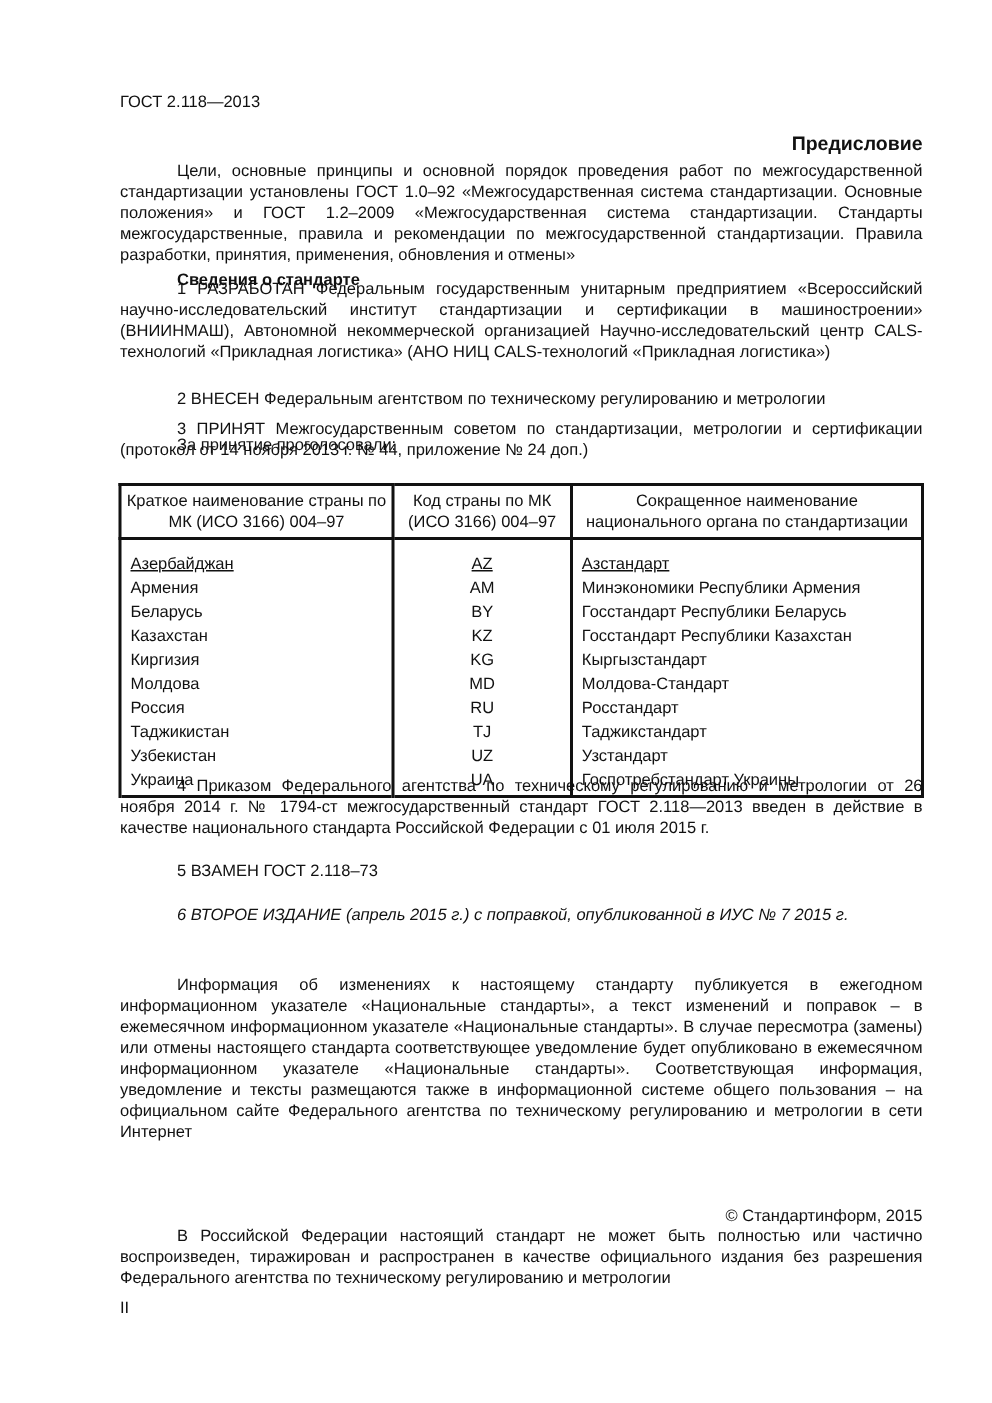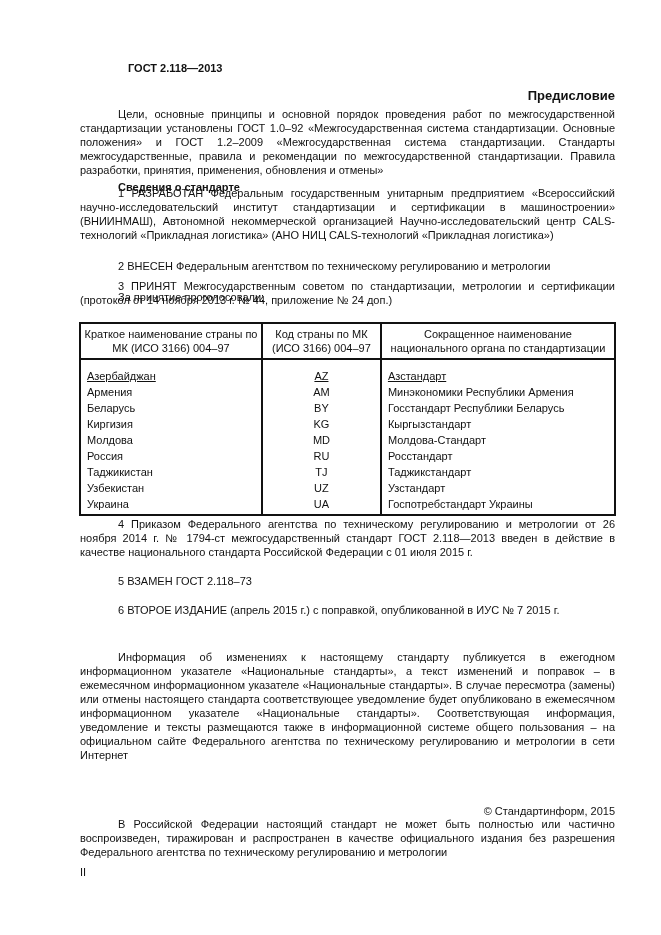--- a/index.html
+++ b/index.html
@@ -1,20 +1,20 @@
 <!DOCTYPE html>
 <html><head>
 <meta charset="utf-8">
 <style>
   html, body { margin: 0; padding: 0; background: #ffffff; }
   body {
     width: 661px; height: 935px; position: relative; overflow: hidden;
     font-family: "Liberation Sans", sans-serif; color: #111; font-size: 11px;
   }
-  .header { position: absolute; left: 80px; top: 62px; font-weight: bold; font-size: 11px; margin-left: 48px; }
+  .header { position: absolute; left: 80px; top: 62px; font-weight: normal; font-size: 11px; }
   .title { position: absolute; left: 80px; width: 535px; top: 88px; text-align: right; font-weight: bold; font-size: 13px; }
   .para { position: absolute; left: 80px; width: 535px; text-align: justify; line-height: 14px; font-size: 11px; }
   .indent { text-indent: 38px; }
   .subhead { position: absolute; left: 118px; top: 181px; font-weight: bold; font-size: 11px; }
   .ital { }
   .right { text-align: right; margin-top: 16px; }
   table.voters {
     position: absolute; left: 79px; top: 322px; width: 537px;
     border-collapse: collapse; font-size: 11px; border: 2px solid #111;
   }
@@ -67,20 +67,25 @@
       <td class="c1">Армения</td>
       <td class="c2">AM</td>
       <td class="c3">Минэкономики Республики Армения</td>
     </tr>
     <tr>
       <td class="c1">Беларусь</td>
       <td class="c2">BY</td>
       <td class="c3">Госстандарт Республики Беларусь</td>
     </tr>
     <tr>
+      <td class="c1">Казахстан</td>
+      <td class="c2">KZ</td>
+      <td class="c3">Госстандарт Республики Казахстан</td>
+    </tr>
+    <tr>
       <td class="c1">Киргизия</td>
       <td class="c2">KG</td>
       <td class="c3">Кыргызстандарт</td>
     </tr>
     <tr>
       <td class="c1">Молдова</td>
       <td class="c2">MD</td>
       <td class="c3">Молдова-Стандарт</td>
     </tr>
     <tr>
@@ -103,21 +108,21 @@
       <td class="c2">UA</td>
       <td class="c3">Госпотребстандарт Украины</td>
     </tr>
   </tbody>
 </table>
 
 <div class="para indent" style="top:517px;">4 Приказом Федерального агентства по техническому регулированию и метрологии от 26 ноября 2014 г. № 1794-ст межгосударственный стандарт ГОСТ 2.118—2013 введен в действие в качестве национального стандарта Российской Федерации с 01 июля 2015 г.</div>
 
 <div class="para indent" style="top:574px;">5 ВЗАМЕН ГОСТ 2.118–73</div>
 
-<div class="para indent" style="top:603px;">6 ВТОРОЕ ИЗДАНИЕ (апрель 2015 г.) с поправкой, опубликованной в ИУС № 7 2015 г.</div>
+<div class="para indent" style="top:603px;font-style:italic;">6 ВТОРОЕ ИЗДАНИЕ (апрель 2015 г.) с поправкой, опубликованной в ИУС № 7 2015 г.</div>
 
 <div class="para indent ital" style="top:650px;">Информация об изменениях к настоящему стандарту публикуется в ежегодном информационном указателе «Национальные стандарты», а текст изменений и поправок – в ежемесячном информационном указателе «Национальные стандарты». В случае пересмотра (замены) или отмены настоящего стандарта соответствующее уведомление будет опубликовано в ежемесячном информационном указателе «Национальные стандарты». Соответствующая информация, уведомление и тексты размещаются также в информационной системе общего пользования – на официальном сайте Федерального агентства по техническому регулированию и метрологии в сети Интернет</div>
 
 <div class="para right" style="top:788px;">© Стандартинформ, 2015</div>
 
 <div class="para indent" style="top:817px;">В Российской Федерации настоящий стандарт не может быть полностью или частично воспроизведен, тиражирован и распространен в качестве официального издания без разрешения Федерального агентства по техническому регулированию и метрологии</div>
 
 <div class="pagenum">II</div>
 
 </body></html>

